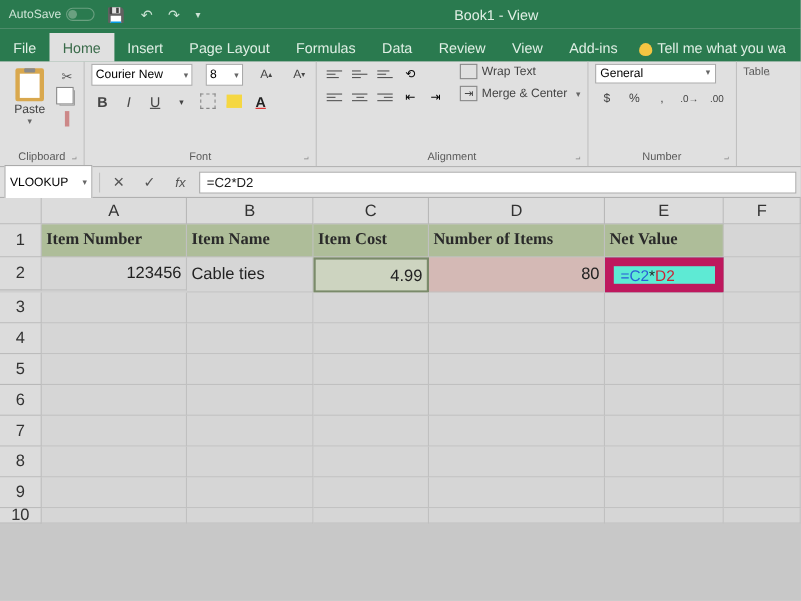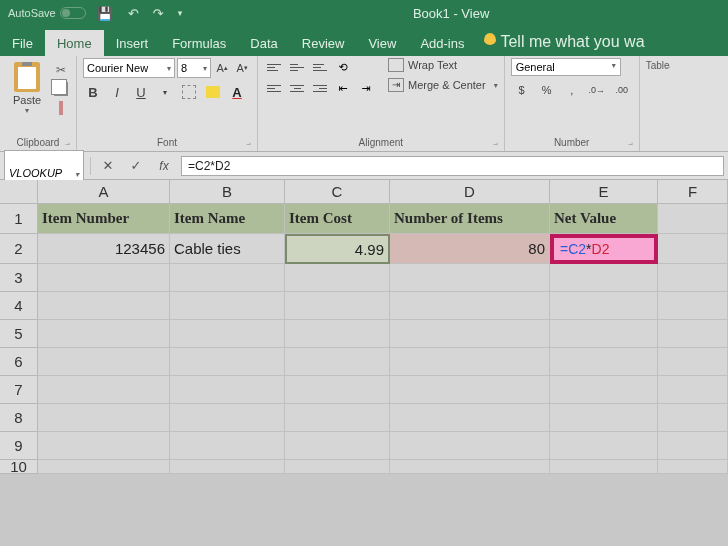--- a/index.html
+++ b/index.html
@@ -11,21 +11,21 @@
 .toggle { width: 26px; height: 12px; border: 1px solid #6aa080; border-radius: 6px; position: relative; }
 .toggle::after { content: ""; position: absolute; width: 8px; height: 8px; background: #6aa080; border-radius: 50%; top: 1px; left: 1px; }
 .qat { display: flex; gap: 14px; align-items: center; }
 .qat span { font-size: 13px; color: #cde4d6; }
 .title-text { flex: 1; text-align: center; font-size: 13px; color: #e0efe5; }
 
 
 .tabs { background: #2a7a4f; height: 30px; display: flex; align-items: flex-end; color: #e0efe5; font-size: 13px; }
 .tab { padding: 6px 12px 5px; cursor: pointer; }
 .tab.active { background: #e0e0e0; color: #3a6b4a; }
-.tellme { display: flex; align-items: flex-start; gap: 4px; margin-left: 8px; font-size: 16px; padding-bottom: 5px;}
+.tellme { display: flex; align-items: flex-end; gap: 4px; margin-left: 8px; font-size: 13px; padding-bottom: 5px;}
 .bulb { width: 12px; height: 12px; background: #f4c542; border-radius: 50% 50% 50% 50% / 60% 60% 40% 40%; }
 
 
 .ribbon { background: #e0e0e0; height: 96px; display: flex; border-bottom: 1px solid #b0b0b0; }
 .group { border-right: 1px solid #c0c0c0; padding: 2px 6px 0; display: flex; flex-direction: column; justify-content: space-between; }
 .group-label { text-align: center; font-size: 10px; color: #5a5a5a; padding: 2px 0 3px; position: relative; }
 .group-label::after { content: "⌐"; position: absolute; right: 0; bottom: 2px; font-size: 8px; color: #888; transform: scaleX(-1) scaleY(-1); }
 .group-body { display: flex; gap: 4px; }
 
 
@@ -35,21 +35,21 @@
 .clipboard-icon::after { content: ""; position: absolute; width: 10px; height: 4px; background: #8a8a8a; top: 0; left: 8px; border-radius: 1px; }
 .paste-label { font-size: 11px; margin-top: 2px; color: #444; }
 .clip-side { display: flex; flex-direction: column; gap: 3px; padding-top: 4px; }
 .mini-icon { width: 18px; height: 16px; display: flex; align-items: center; justify-content: center; font-size: 12px; color: #666; }
 .scissors { color: #555; }
 .copy-icon { position: relative; width: 14px; height: 14px; border: 1px solid #888; background: #fff; }
 .copy-icon::after { content: ""; position: absolute; width: 14px; height: 14px; border: 1px solid #888; background: #fff; top: -4px; left: -4px; }
 .brush { width: 4px; height: 14px; background: #c88; }
 
 
-.font-row1 { display: flex; gap: 2px; align-items: center; }
+.font-row1 { display: flex; gap: 12px; align-items: center; }
 .combo { border: 1px solid #aaa; background: #fff; font-size: 11px; padding: 1px 3px; display: flex; align-items: center; height: 20px; }
 .combo .val { flex: 1; }
 .combo .dd { font-size: 8px; color: #666; margin-left: 3px; }
 .font-name { width: 92px; }
 .font-size { width: 34px; }
 .font-btn { width: 18px; height: 20px; display: flex; align-items: center; justify-content: center; font-size: 11px; color: #444; }
 .font-row2 { display: flex; gap: 4px; align-items: center; margin-top: 4px; }
 .fbtn { width: 20px; height: 20px; display: flex; align-items: center; justify-content: center; font-size: 13px; color: #444; }
 .bold { font-weight: bold; }
 .italic { font-style: italic; }
@@ -78,40 +78,40 @@
 
 
 .style-btn { display: flex; flex-direction: column; align-items: center; font-size: 10px; color: #444; padding: 4px 4px 0; }
 .cf-icon { width: 24px; height: 24px; background: #fff; border: 1px solid #aaa; position: relative; }
 .cf-icon::after { content: ""; position: absolute; width: 8px; height: 8px; background: #5a9; top: 2px; left: 2px; }
 .ft-icon { width: 24px; height: 24px; background: #fff; border: 1px solid #aaa; }
 .ft-icon::before { content: ""; position: absolute; }
 
 
 .formula-bar { background: #e0e0e0; height: 28px; display: flex; align-items: center; border-bottom: 1px solid #b0b0b0; padding: 0 4px; gap: 6px; }
-.name-box { border: 1px solid #aaa; background: #fff; width: 80px; height: 32px; font-size: 11px; padding: 2px 4px; display: flex; align-items: flex-end; font-style: italic; }
+.name-box { border: 1px solid #aaa; background: #fff; width: 80px; height: 32px; font-size: 11px; padding: 2px 4px; display: flex; align-items: center; }
 .name-box .dd { margin-left: auto; font-size: 8px; color: #666; }
 .fb-sep { width: 1px; height: 18px; background: #c0c0c0; }
 .fb-btn { width: 22px; height: 20px; display: flex; align-items: center; justify-content: center; font-size: 13px; color: #555; }
 .fx { font-style: italic; font-size: 12px; color: #555; }
 .formula-input { flex: 1; background: #fff; border: 1px solid #aaa; height: 20px; font-size: 12px; padding: 2px 6px; color: #222; }
 
 
 .grid { background: #d0d0d0; position: relative; }
 .col-headers { display: flex; height: 24px; }
 .corner { width: 38px; background: #dcdcdc; border-right: 1px solid #b8b8b8; border-bottom: 1px solid #b8b8b8; }
 .col-h { background: #dcdcdc; border-right: 1px solid #b8b8b8; border-bottom: 1px solid #b8b8b8; display: flex; align-items: center; justify-content: center; font-size: 15px; color: #333; }
 .row { display: flex; }
 .row-h { width: 38px; background: #dcdcdc; border-right: 1px solid #b8b8b8; border-bottom: 1px solid #b8b8b8; display: flex; align-items: center; justify-content: center; font-size: 15px; color: #333; }
 .cell { border-right: 1px solid #c0c0c0; border-bottom: 1px solid #c0c0c0; background: #d6d6d6; display: flex; align-items: center; padding: 0 4px; font-size: 15px; color: #222; }
 .cell.header { background: #aebd99; font-family: Georgia, serif; font-weight: bold; color: #2a2a2a; }
 .cell.num { justify-content: flex-end; }
 .cell.c2 { border: 2px solid #7a8a6a; background: #cdd4c0; }
 .cell.d2 { background: #d4b9b5; }
-.cell.e2 { border: 4px solid #be185d; background: #f9a8d4; padding: 0 6px; font-family: Consolas, monospace; font-size: 14px; }
+.cell.e2 { border: 8px solid #be185d; background: #5eead4; padding: 0 6px; font-family: Consolas, monospace; font-size: 14px; }
 .e2 .c { color: #2a5fd6; }
 .e2 .d { color: #c23; }
 .row-h.r1, .row-h.r2 { height: 30px; }
 .row-h.rn { height: 28px; }
 
 
 .colA { width: 132px; } .colB { width: 115px; } .colC { width: 105px; }
 .colD { width: 160px; } .colE { width: 108px; } .colF { width: 70px; }
 </style>
 </head>
@@ -128,20 +128,21 @@
     <span>↷</span>
     <span style="font-size:9px">▾</span>
   </div>
   <div class="title-text">Book1 - View</div>
 </div>
 
 <div class="tabs">
   <div class="tab">File</div>
   <div class="tab active">Home</div>
   <div class="tab">Insert</div>
+  <div class="tab">Page Layout</div>
   <div class="tab">Formulas</div>
   <div class="tab">Data</div>
   <div class="tab">Review</div>
   <div class="tab">View</div>
   <div class="tab">Add-ins</div>
   <div class="tellme">
     <span class="bulb"></span>
     <span>Tell me what you wa</span>
   </div>
 </div>

